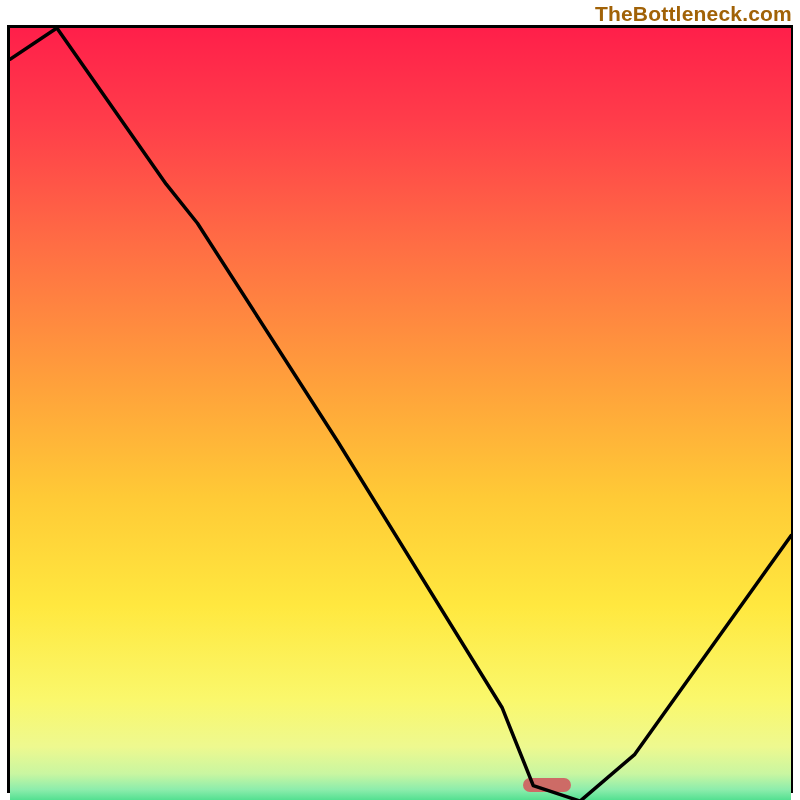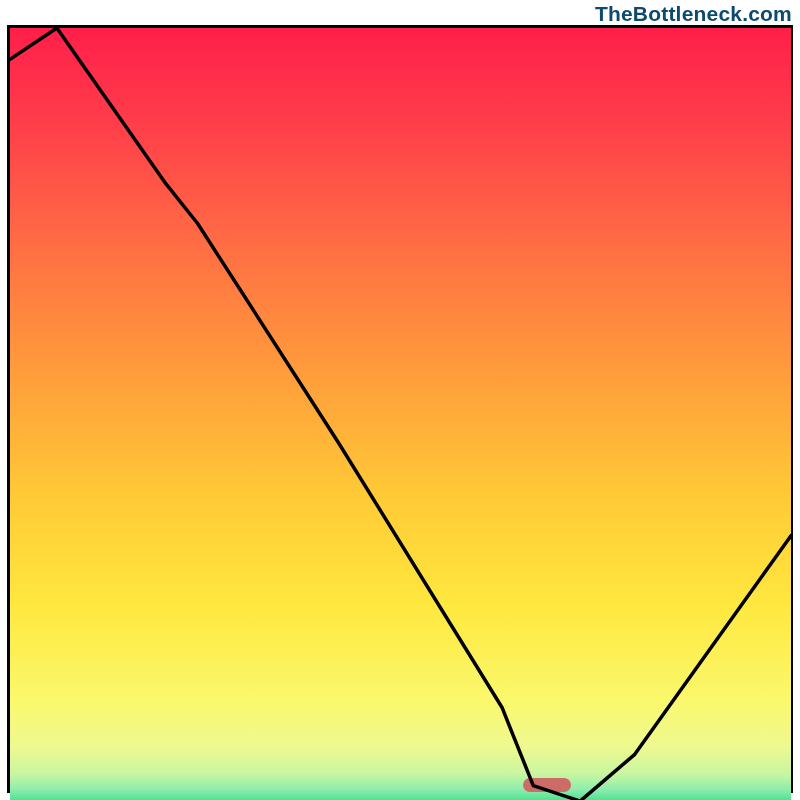--- a/index.html
+++ b/index.html
@@ -29,21 +29,21 @@
     position: absolute;
     inset: 0;
     pointer-events: none;
   }
   .watermark {
     position: absolute;
     top: 2px;
     right: 8px;
     font-size: 21px;
     font-weight: 600;
-    color: #0c4a6e;
+    color: #a16207;
     letter-spacing: 0.2px;
   }
   .marker {
     position: absolute;
     width: 48px;
     height: 14px;
     border-radius: 7px;
     background: #cd6b66;
     transform: translate(-50%, -50%);
   }

